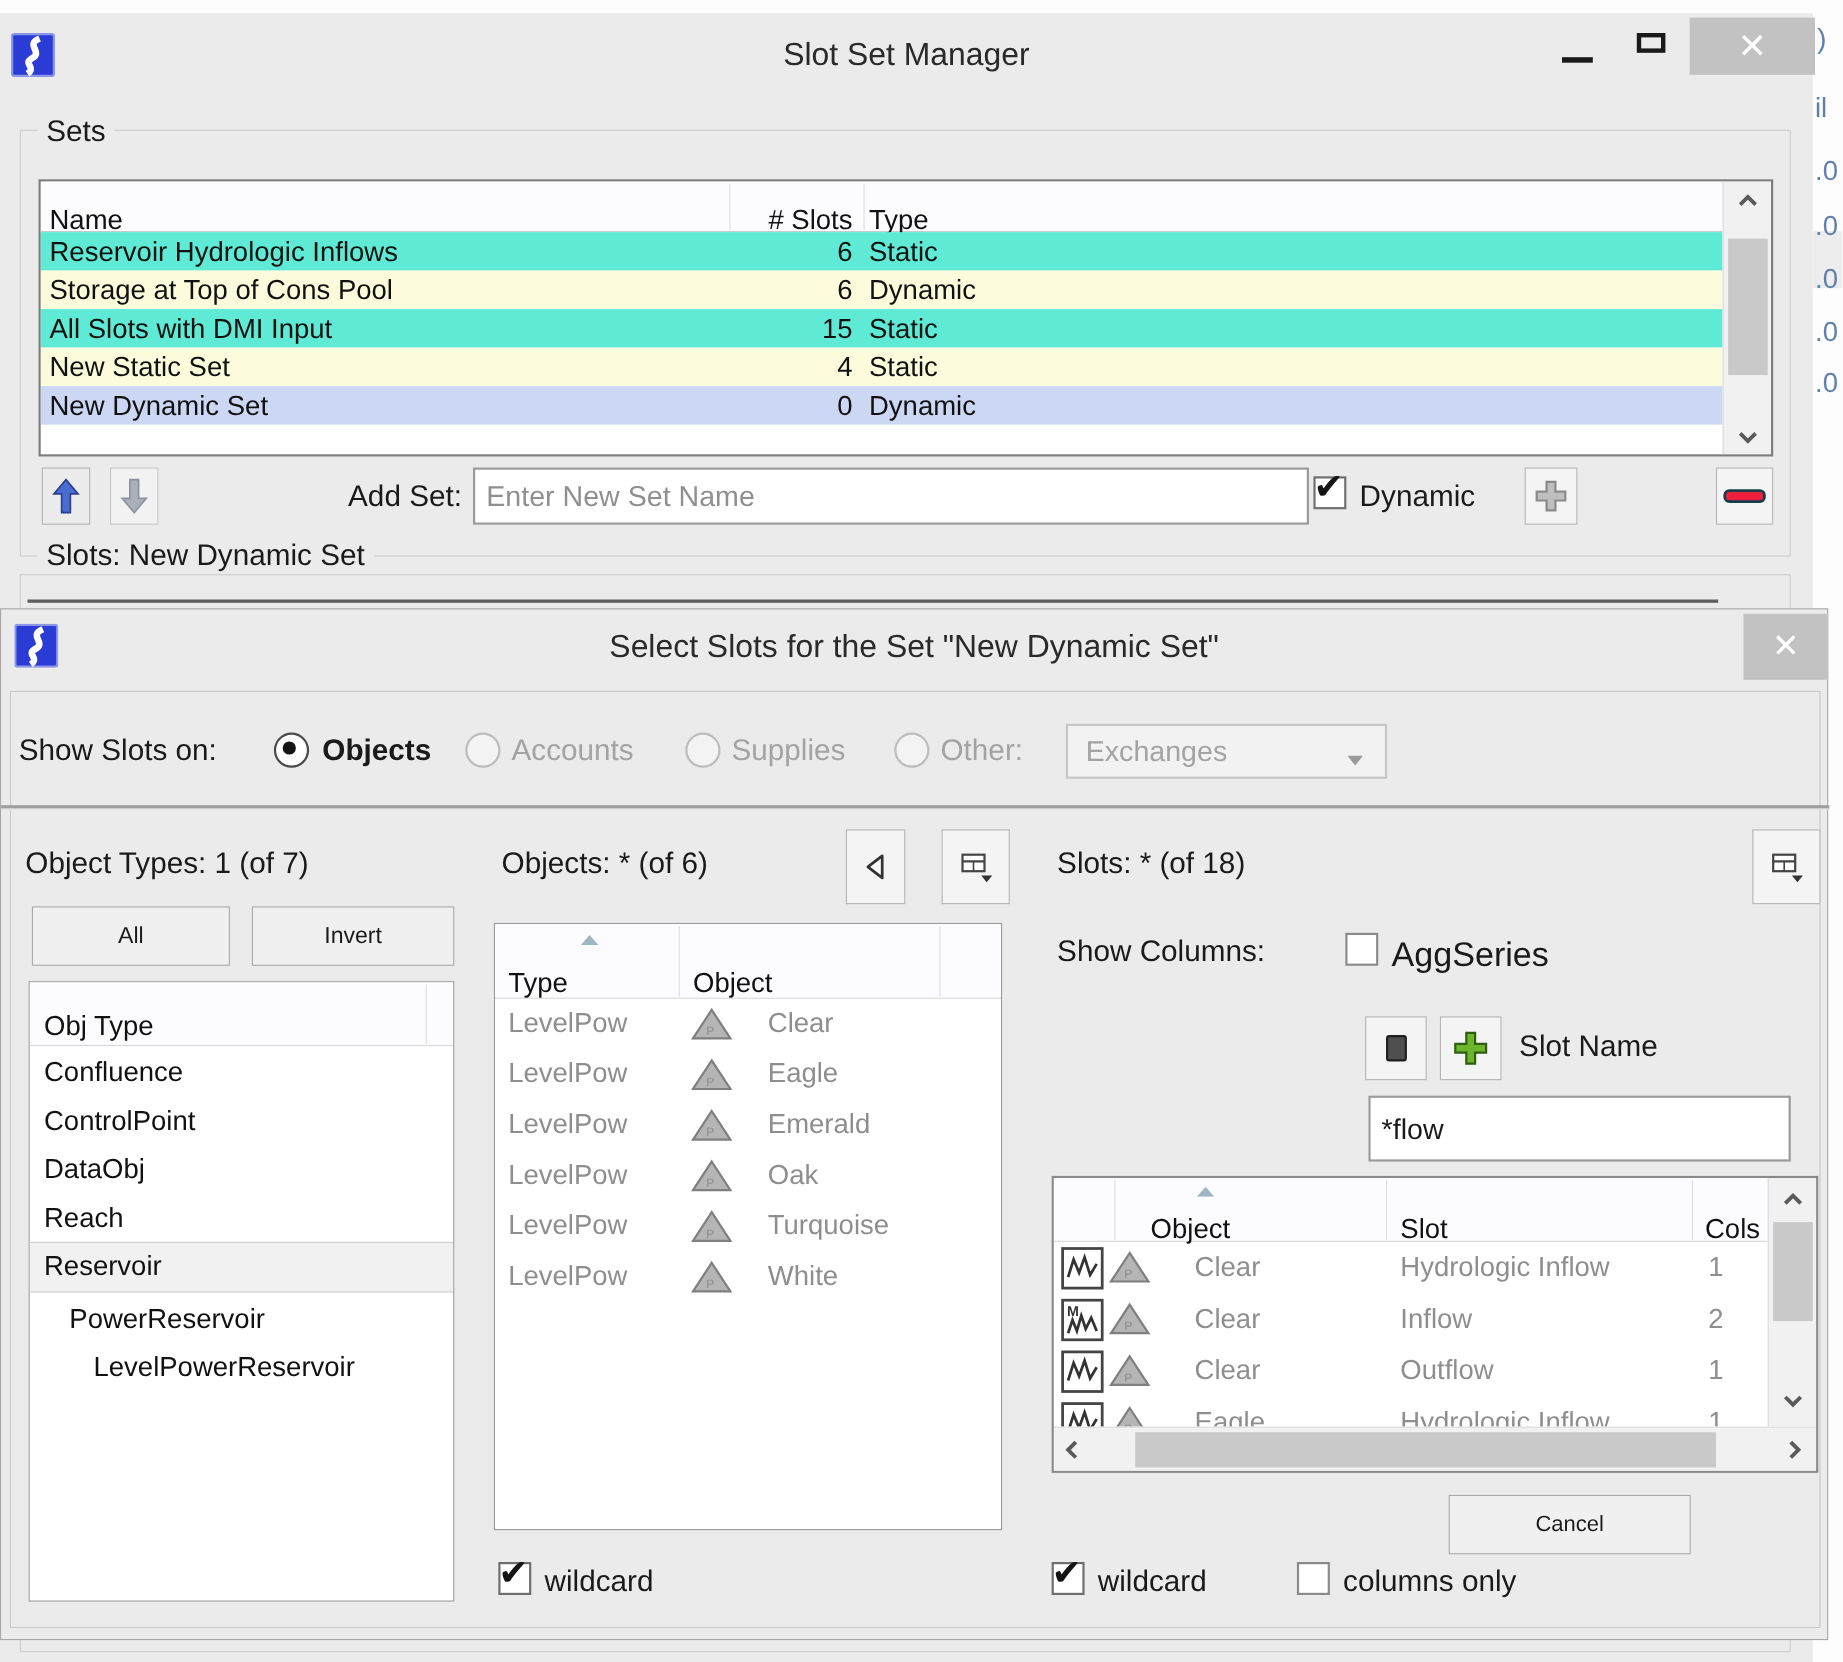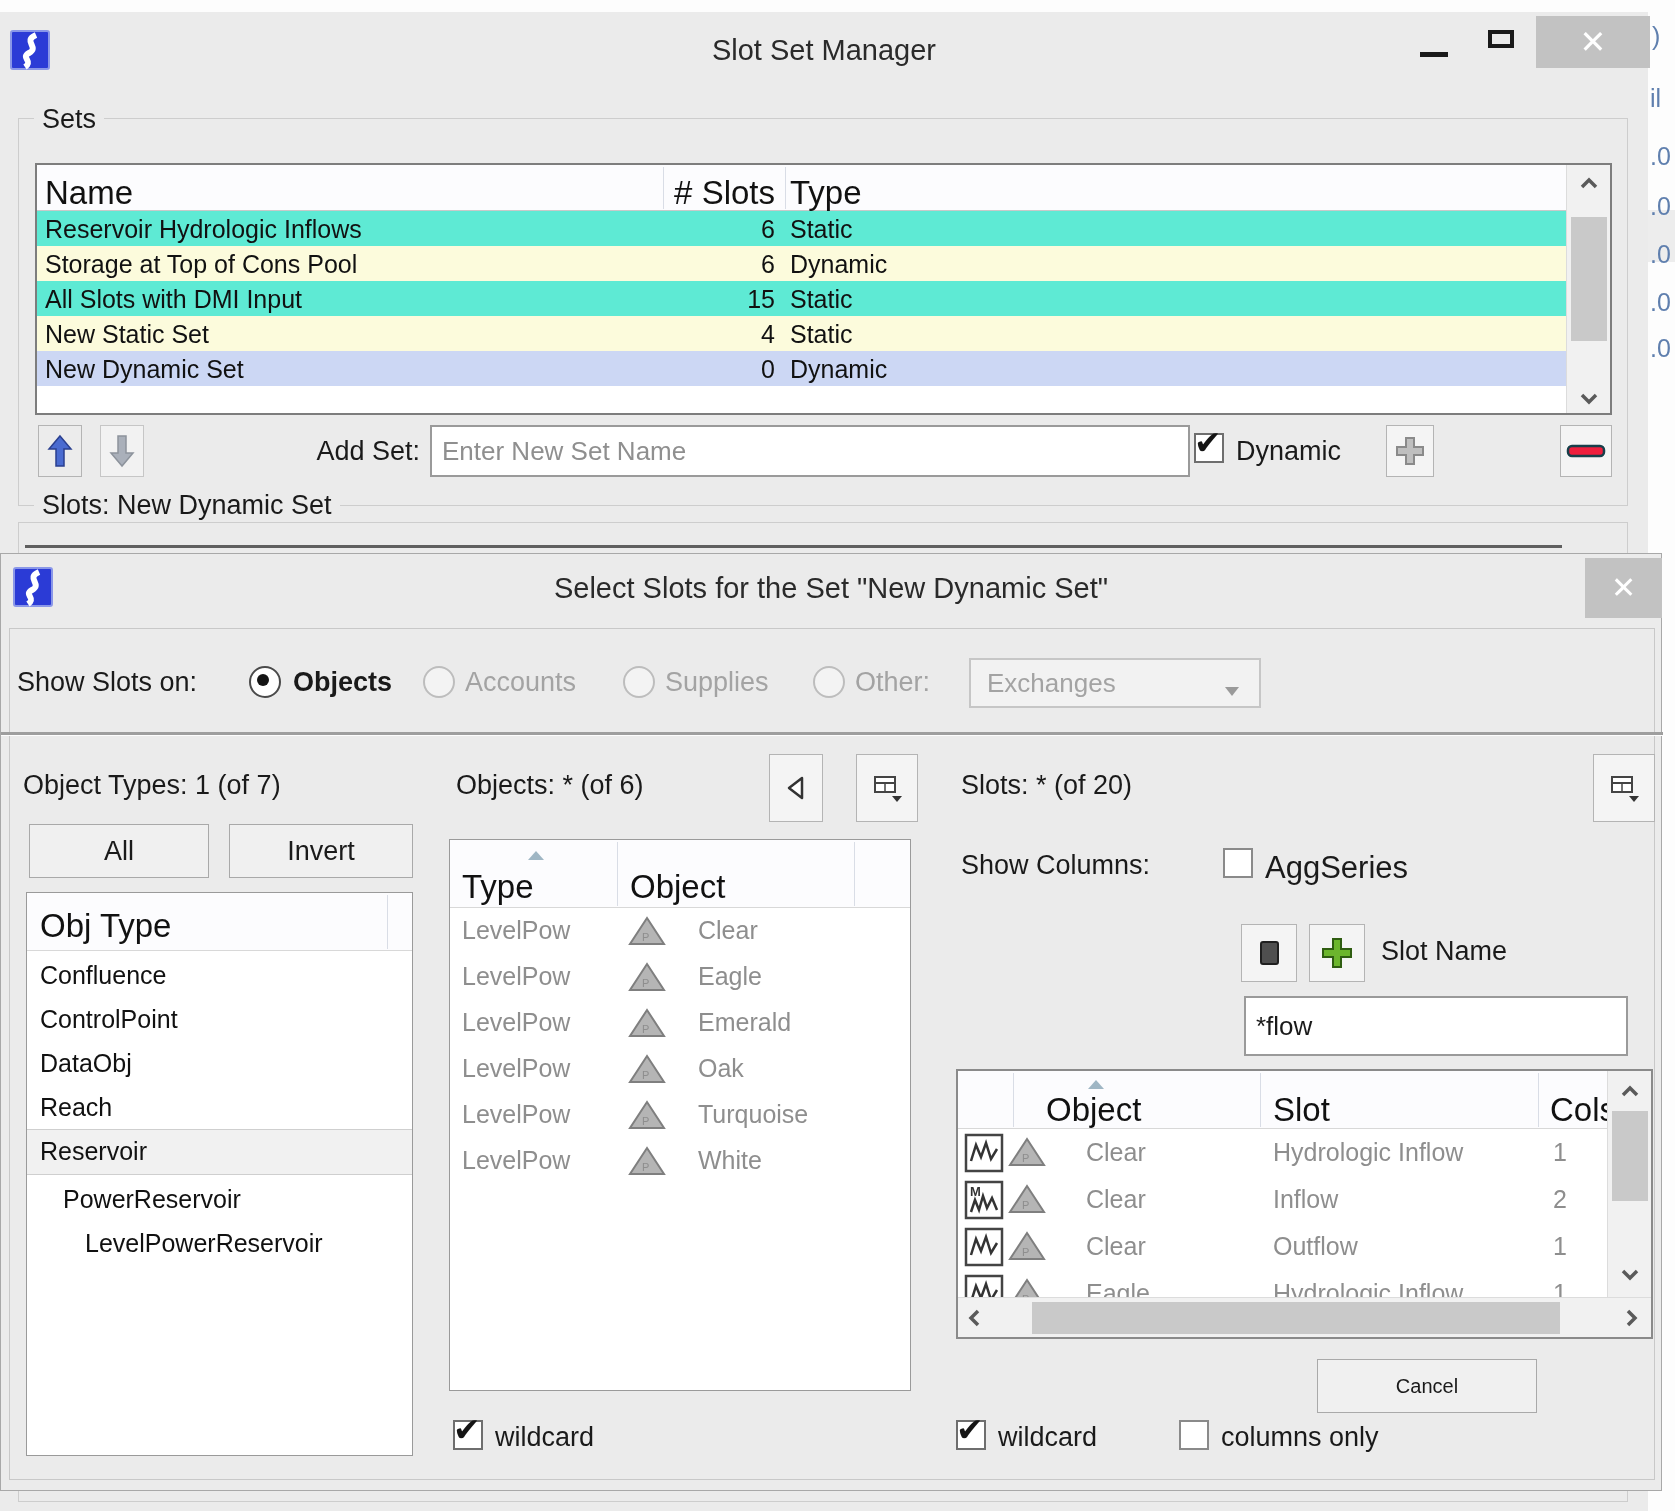--- a/index.html
+++ b/index.html
@@ -11,31 +11,31 @@
   .winbody{background:#ebebeb;}
   .dlg{background:#ebebeb;border:1px solid #a8a8a8;box-sizing:border-box;}
   .titletext{font-size:29px;color:#2a2a2a;}
   .closebox{background:#c2c2c2;color:#fff;text-align:center;}
   
   .group{border:1px solid #cdcdcd;box-sizing:border-box;}
   .grouplbl{background:#ebebeb;font-size:27px;padding:0 8px;}
   
   .tbl{background:#fff;border:2px solid #7d7d7d;box-sizing:border-box;overflow:hidden;}
   .thead{background:#fcfcfe;border-bottom:1px solid #c9c9c9;box-sizing:border-box;}
-  .th{font-size:33px;color:#111;}
+  .th{font-size:25px;color:#111;margin-top:12px;}
   .cell{font-size:25px;color:#111;}
   .gcell{font-size:25px;color:#8e8e8e;}
   .vdiv{width:1px;background:#d9dde6;}
   
   .rowY1{background:#5eead4;}
   .rowY2{background:#fcfbdc;}
   .rowSel{background:#ccd7f4;}
   .rowHl{background:#f1f1f1;border-top:1px solid #cfcfcf;border-bottom:1px solid #cfcfcf;box-sizing:border-box;}
   
-  .btn{background:#f0f0f0;border:1px solid #a9a9a9;box-sizing:border-box;text-align:center;font-size:27px;color:#1a1a1a;}
+  .btn{background:#f0f0f0;border:1px solid #a9a9a9;box-sizing:border-box;text-align:center;font-size:21px;color:#1a1a1a;}
   .sqbtn{background:#f4f4f4;border:1px solid #b4b4b4;box-sizing:border-box;display:flex;align-items:center;justify-content:center;}
   .input{background:#fff;border:2px solid #9a9a9a;box-sizing:border-box;font-size:26px;color:#1a1a1a;
          font-family:"Liberation Sans","DejaVu Sans",sans-serif;padding:0 10px;outline:none;}
   .input::placeholder{color:#8f8f8f;}
   .cb{background:#fff;border:2px solid #6e6e6e;box-sizing:border-box;}
   .cb .chk{position:absolute;left:-2px;top:-12px;font-size:33px;font-weight:bold;color:#141414;}
   .cbdis{background:#fff;border:2px solid #8a8a8a;box-sizing:border-box;}
   .radio{border:2px solid #4a4a4a;border-radius:50%;background:#fff;box-sizing:border-box;}
   .radio .dot{position:absolute;left:6px;top:6px;width:12px;height:12px;border-radius:50%;background:#141414;}
   .radiodis{border:2px solid #bdbdbd;border-radius:50%;background:#f3f3f3;box-sizing:border-box;}
@@ -295,21 +295,21 @@
             </svg></span>
         <span class="abs gcell" style="left:248px;top:8px;">White</span>
       </div>
     </div>
 
     <span class="abs cb" style="left:452px;top:866px;width:30px;height:30px;">
       <span class="chk">✔</span>
     </span>
     <span class="abs lbl" style="left:494px;top:868px;font-size:27px;">wildcard</span>
 
-    <span class="abs lbl" style="left:960px;top:216px;font-size:27px;">Slots: * (of 20)</span>
+    <span class="abs lbl" style="left:960px;top:216px;font-size:27px;">Slots: * (of 18)</span>
     <div class="abs sqbtn" style="left:1592px;top:200px;width:62px;height:68px;">
       <svg width="32" height="32" viewBox="0 0 32 32">
         <rect x="4" y="5" width="20" height="15" fill="#fff" stroke="#444" stroke-width="2"></rect>
         <line x1="4" y1="11" x2="24" y2="11" stroke="#444" stroke-width="2"></line>
         <line x1="14" y1="11" x2="14" y2="20" stroke="#444" stroke-width="1.5"></line>
         <polygon points="21,24 31,24 26,30" fill="#333"></polygon>
       </svg>
     </div>
 
     <span class="abs lbl" style="left:960px;top:296px;font-size:27px;">Show Columns:</span>

